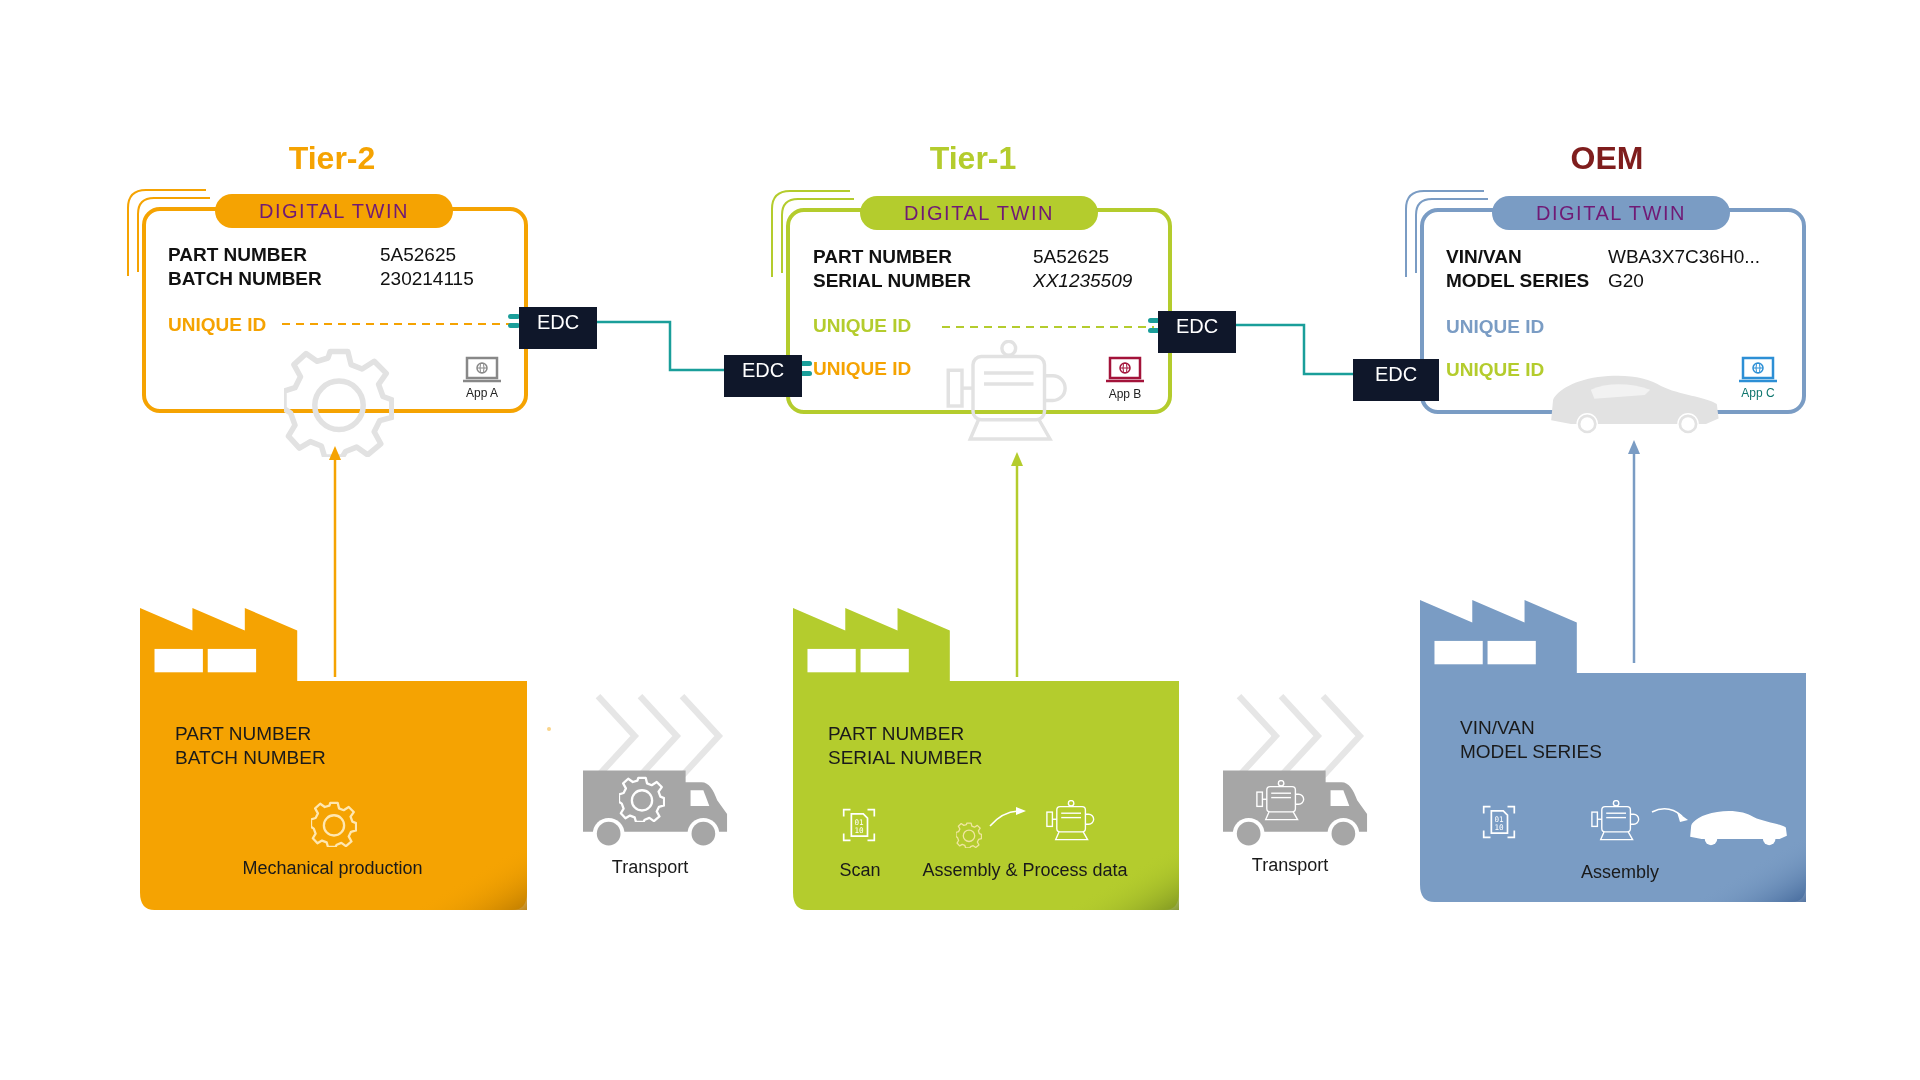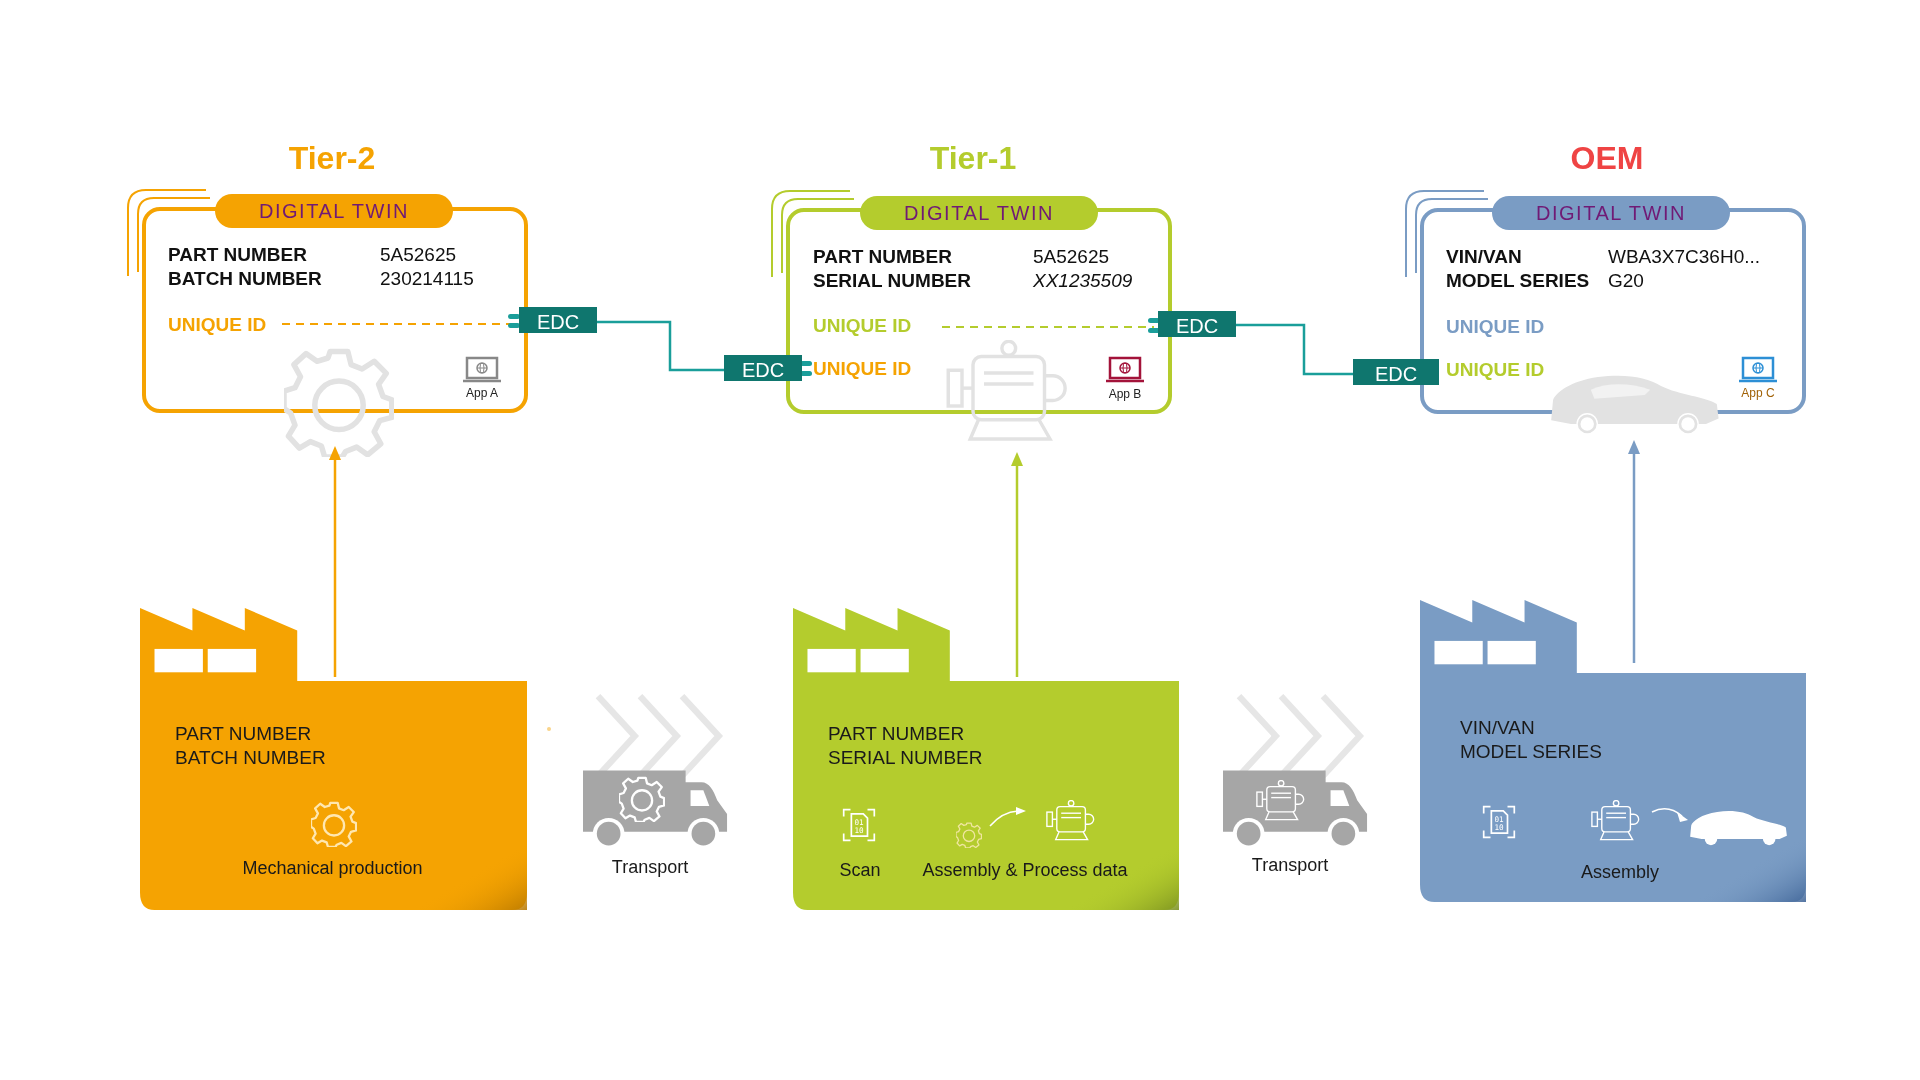--- a/index.html
+++ b/index.html
@@ -4,21 +4,21 @@
 <style>
   html, body { margin:0; padding:0; background:#ffffff; }
   body { width:1920px; height:1080px; position:relative; overflow:hidden; font-family:"Liberation Sans", sans-serif; }
   .abs { position:absolute; }
   .tier-title { position:absolute; font-weight:bold; font-size:32px; text-align:center; width:300px; }
   .card { position:absolute; border:4px solid; border-radius:18px; background:#fff; box-sizing:border-box; }
   .pill { position:absolute; height:34px; border-radius:17px; color:#701a75; font-size:20px; letter-spacing:1.5px; text-align:center; line-height:34px; }
   .field-label { position:absolute; font-weight:bold; font-size:19px; color:#111; }
   .field-val { position:absolute; font-size:19px; color:#111; }
   .uid { position:absolute; font-weight:bold; font-size:19px; }
-  .edc { position:absolute; width:78px; height:26px; background:#0f766e; color:#fff; font-size:20px; line-height:30px; text-align:center; }
+  .edc { position:absolute; width:78px; height:42px; background:#0f172a; color:#fff; font-size:20px; line-height:30px; text-align:center; }
   .app-label { position:absolute; font-size:12px; text-align:center; width:60px; }
   .factory-text { position:absolute; font-size:19px; color:#1a1a1a; line-height:24px; }
   .caption { position:absolute; font-size:18px; color:#1a1a1a; text-align:center; }
   svg { position:absolute; overflow:visible; }
 </style>
 </head>
 <body>
 
 <svg width="0" height="0" style="position:absolute">
   <defs>
@@ -133,41 +133,41 @@
 <div class="uid" style="left:813px; top:315px; color:#b4cc2d;">UNIQUE ID</div>
 <svg style="left:942px; top:325px;" width="216" height="4">
   <line x1="0" y1="2" x2="212" y2="2" stroke="#b4cc2d" stroke-width="2" stroke-dasharray="8 6"></line>
 </svg>
 <div class="uid" style="left:813px; top:358px; color:#f5a302;">UNIQUE ID</div>
 <svg style="left:1105px; top:356px; color:#a3133a;" width="40" height="30">
     <use href="#laptop"></use>
   </svg>
 <div class="app-label" style="left:1095px; top:387px; color:#222;">App B</div>
 
-<div class="tier-title" style="left:1457px; top:140px; color:#ef4444;">OEM</div>
+<div class="tier-title" style="left:1457px; top:140px; color:#7f1d1d;">OEM</div>
 <svg style="left:1400px; top:187px;" width="100" height="90">
   <path d="M6,90 V22 Q6,4 24,4 H84" fill="none" stroke="#7a9cc4" stroke-width="2"></path>
   <path d="M16,86 V28 Q16,12 32,12 H88" fill="none" stroke="#7a9cc4" stroke-width="2"></path>
 </svg>
 <div class="card" style="left:1420px; top:208px; width:386px; height:206px; border-color:#7a9cc4;">
   <svg style="left:120px; top:160px; color:#e2e2e2;" width="180" height="66">
       <use href="#car"></use>
     </svg>
 </div>
 <div class="pill" style="left:1492px; top:196px; width:238px; background:#7a9cc4;">DIGITAL TWIN</div>
 <div class="field-label" style="left:1446px; top:246px;">VIN/VAN</div>
 <div class="field-val" style="left:1608px; top:246px;">WBA3X7C36H0...</div>
 <div class="field-label" style="left:1446px; top:270px;">MODEL SERIES</div>
 <div class="field-val" style="left:1608px; top:270px;">G20</div>
 <div class="uid" style="left:1446px; top:316px; color:#7a9cc4;">UNIQUE ID</div>
 <div class="uid" style="left:1446px; top:359px; color:#b4cc2d;">UNIQUE ID</div>
 <svg style="left:1738px; top:356px; color:#2d8fd5;" width="40" height="30">
     <use href="#laptop"></use>
   </svg>
-<div class="app-label" style="left:1728px; top:386px; color:#a16207;text-align:center;">App C</div>
+<div class="app-label" style="left:1728px; top:386px; color:#0f766e;text-align:center;">App C</div>
 
 <svg style="left:0; top:0;" width="1920" height="1080">
   <polyline points="597,322 670,322 670,370 724,370" fill="none" stroke="#1a9e9a" stroke-width="2.5"></polyline>
   <polyline points="1234,325 1304,325 1304,374 1353,374" fill="none" stroke="#1a9e9a" stroke-width="2.5"></polyline>
 
   <rect x="508" y="314" width="12" height="5" rx="2.5" fill="#1a9e9a"></rect>
   <rect x="508" y="323" width="12" height="5" rx="2.5" fill="#1a9e9a"></rect>
   <rect x="800" y="361" width="12" height="5" rx="2.5" fill="#1a9e9a"></rect>
   <rect x="800" y="371" width="12" height="5" rx="2.5" fill="#1a9e9a"></rect>
   <rect x="1148" y="318" width="12" height="5" rx="2.5" fill="#1a9e9a"></rect>

